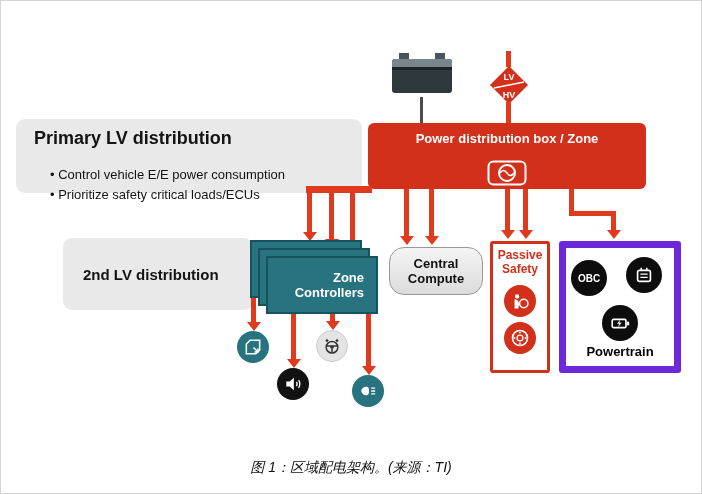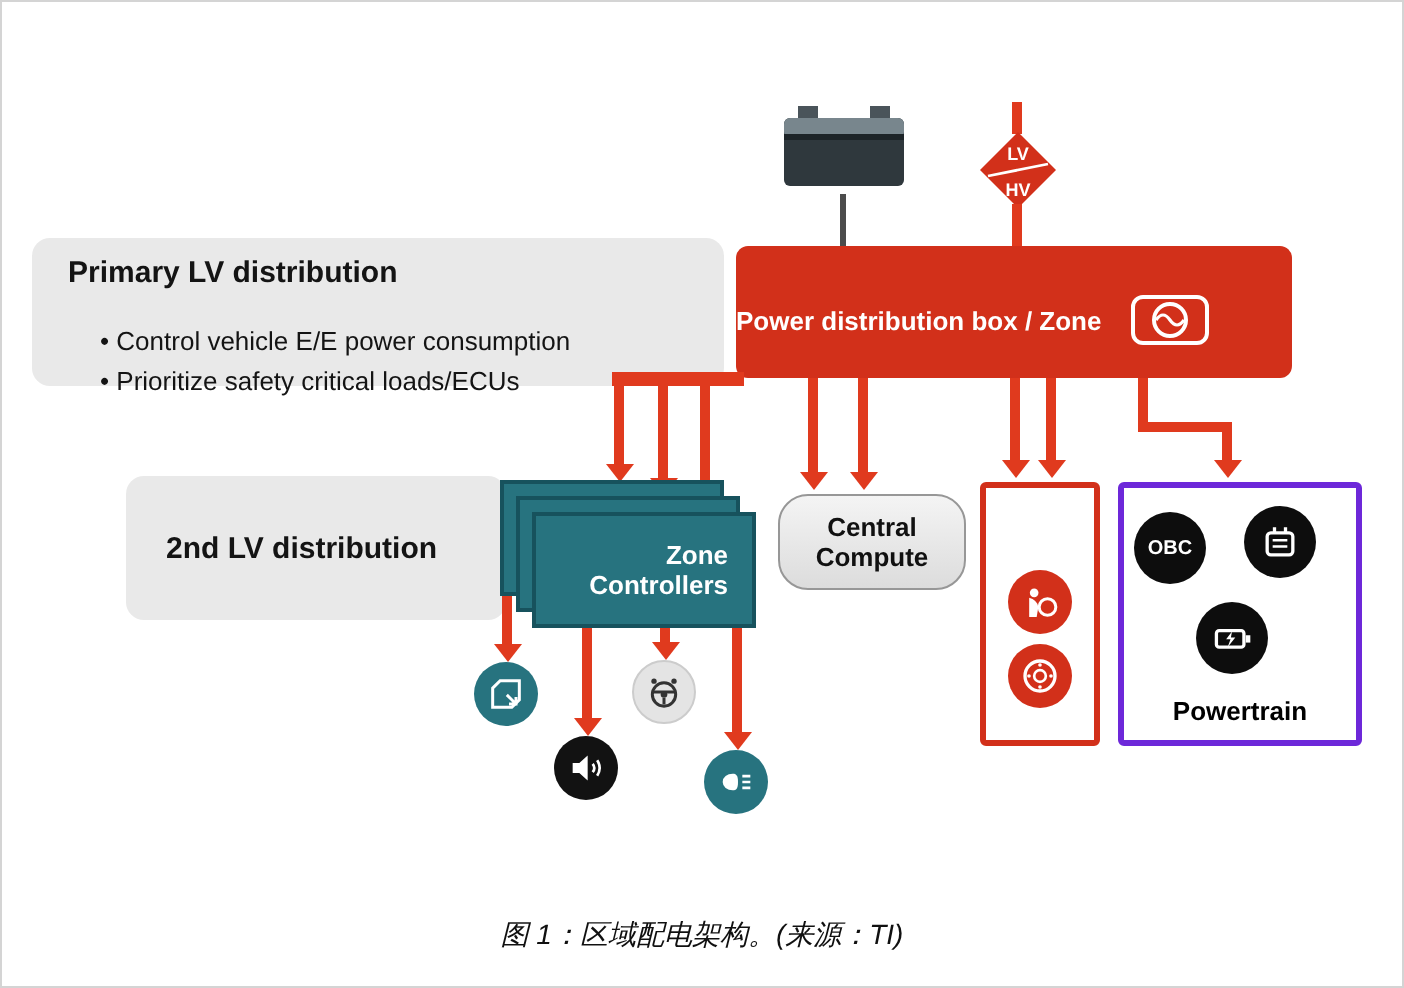--- a/index.html
+++ b/index.html
@@ -12,37 +12,37 @@
   .hline{position:absolute;height:5px;background:#e03a1e;}
   .ahead{position:absolute;width:0;height:0;border-left:7px solid transparent;border-right:7px solid transparent;border-top:9px solid #e03a1e;}
   .circle{position:absolute;border-radius:50%;display:flex;align-items:center;justify-content:center;}
 
   #hvBattery{left:467px;top:7px;width:79px;height:43px;font-size:12.5px;line-height:1.3;border-radius:3px;}
   #lineHv2Dcdc{left:505px;top:50px;height:16px;}
   #dcdc{left:488px;top:64px;width:40px;height:40px;}
   #lineDcdc2Box{left:505px;top:101px;height:21px;}
   #carBattery{left:389px;top:50px;width:64px;height:46px;}
   #lineBatt2Box{position:absolute;left:419px;top:96px;width:3px;height:26px;background:#4c4c4c;}
-  #powerBox{left:367px;top:122px;width:278px;height:66px;border-radius:6px;flex-direction:row;justify-content:flex-start;padding-top:8px;gap:14px;box-sizing:border-box;}
+  #powerBox{left:367px;top:122px;width:278px;height:66px;border-radius:6px;flex-direction:column;justify-content:flex-start;padding-top:8px;gap:14px;box-sizing:border-box;}
   #powerBox .pb-label{font-size:13px;}
   #primaryPanel{left:15px;top:118px;width:346px;height:74px;padding:9px 0 0 18px;box-sizing:border-box;}
-  #primaryPanel h2{font-size:15px;margin:0 0 4px 0;}
+  #primaryPanel h2{font-size:18px;margin:0 0 4px 0;}
   #primaryPanel ul{list-style:none;margin:16px;padding:0;font-size:13px;line-height:1.5;}
   #primaryPanel li::before{content:"• ";}
   #secondPanel{left:62px;top:237px;width:190px;height:72px;display:flex;align-items:center;padding-left:20px;box-sizing:border-box;font-size:15px;font-weight:bold;}
   .zc{position:absolute;width:112px;height:58px;background:#27737f;border:2px solid #17525d;box-sizing:border-box;}
   #zcBack{left:249px;top:239px;}
   #zcMid{left:257px;top:247px;}
   #zcFront{left:265px;top:255px;display:flex;align-items:center;justify-content:center;color:#fff;font-weight:bold;font-size:13px;text-align:right;padding:0 12px;}
   #centralCompute{position:absolute;left:388px;top:246px;width:92px;height:46px;background:linear-gradient(#f4f4f4,#dcdcdc);border:1px solid #979797;border-radius:15px;display:flex;align-items:center;justify-content:center;font-weight:bold;font-size:13px;color:#111;text-align:center;}
   #passiveSafety{position:absolute;left:489px;top:240px;width:60px;height:132px;background:#fff;border:3px solid #d2301a;border-radius:3px;box-sizing:border-box;}
   #passiveSafety .ps-label{margin-top:5px;color:#d2301a;font-weight:bold;font-size:12px;text-align:center;line-height:1.15;}
   #psAirbag{left:11px;top:41px;width:32px;height:32px;background:#d2301a;}
   #psBrake{left:11px;top:78px;width:32px;height:32px;background:#d2301a;}
-  #powertrain{position:absolute;left:558px;top:240px;width:122px;height:132px;background:#fff;border:3px solid #6d28d9;border-radius:3px;box-sizing:border-box;}
+  #powertrain{position:absolute;left:558px;top:240px;width:122px;height:132px;background:#fff;border:7px solid #6d28d9;border-radius:3px;box-sizing:border-box;}
   #ptObc{left:5px;top:12px;width:36px;height:36px;background:#0d0d0d;color:#fff;font-weight:bold;font-size:10px;}
   #ptCharger{left:60px;top:9px;width:36px;height:36px;background:#0d0d0d;}
   #ptBattery{left:36px;top:57px;width:36px;height:36px;background:#0d0d0d;}
   #powertrain .pt-label{position:absolute;left:0;right:0;bottom:7px;text-align:center;font-weight:bold;font-size:13px;}
   #iconWindow{left:236px;top:330px;width:32px;height:32px;background:#27737f;}
   #iconSpeaker{left:276px;top:367px;width:32px;height:32px;background:#121212;}
   #iconSteering{left:315px;top:329px;width:32px;height:32px;background:#e4e4e4;border:1px solid #cccccc;box-sizing:border-box;}
   #iconHeadlight{left:351px;top:374px;width:32px;height:32px;background:#27737f;}
   #caption{position:absolute;left:0;right:0;top:458px;text-align:center;font-size:14px;color:#101010;font-style:italic;}
 </style>
@@ -124,20 +124,21 @@
   <div class="zc" id="zcMid"></div>
   <div class="zc" id="zcFront">
     <span>Zone Controllers</span>
   </div>
 
   <div id="centralCompute">
     <span>Central Compute</span>
   </div>
 
   <div id="passiveSafety">
+    <div class="ps-label">Passive Safety</div>
     <div class="circle" id="psAirbag">
       <svg width="20" height="20" viewBox="0 0 24 24">
         <circle cx="8.5" cy="6.5" r="2.6" fill="#fff"></circle>
         <path d="M5.5 9.5 q4.5 1 5.5 5.5 l-1 6 h-4.5 z" fill="#fff"></path>
         <circle cx="16.5" cy="15" r="5" fill="none" stroke="#fff" stroke-width="1.8"></circle>
       </svg>
     </div>
     <div class="circle" id="psBrake">
       <svg width="20" height="20" viewBox="0 0 24 24">
         <circle cx="12" cy="12" r="9" fill="none" stroke="#fff" stroke-width="2"></circle>

